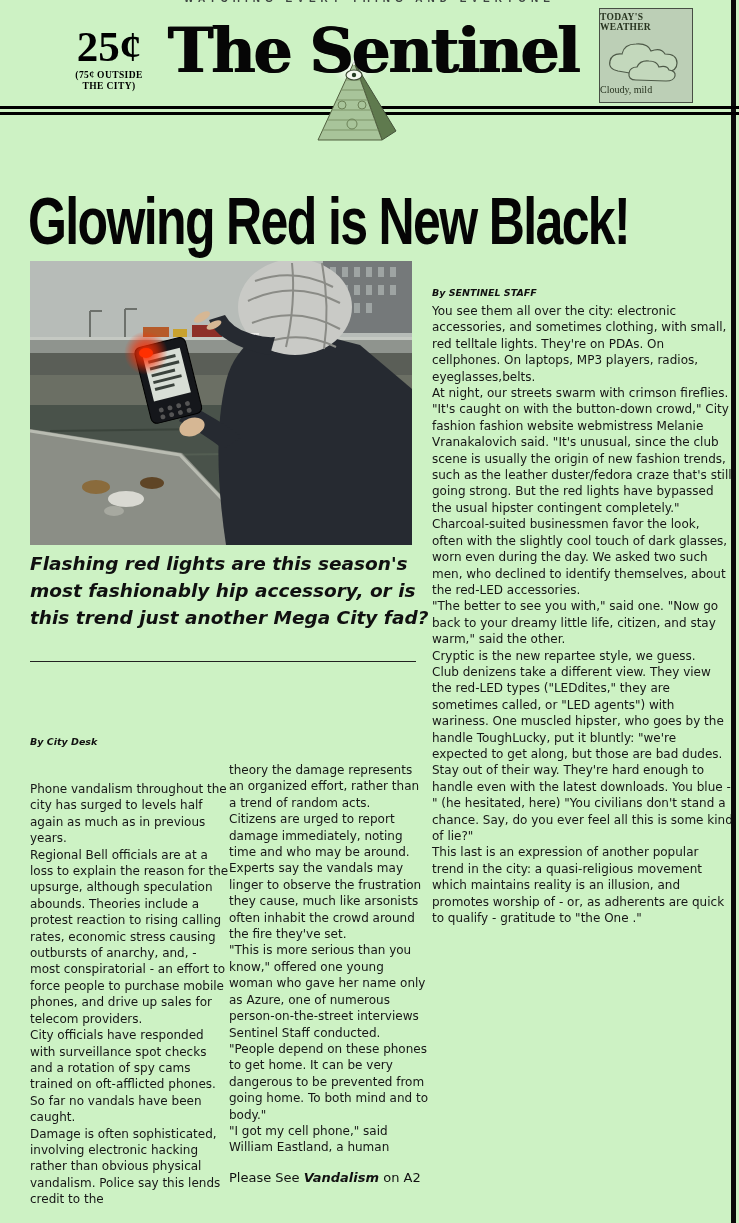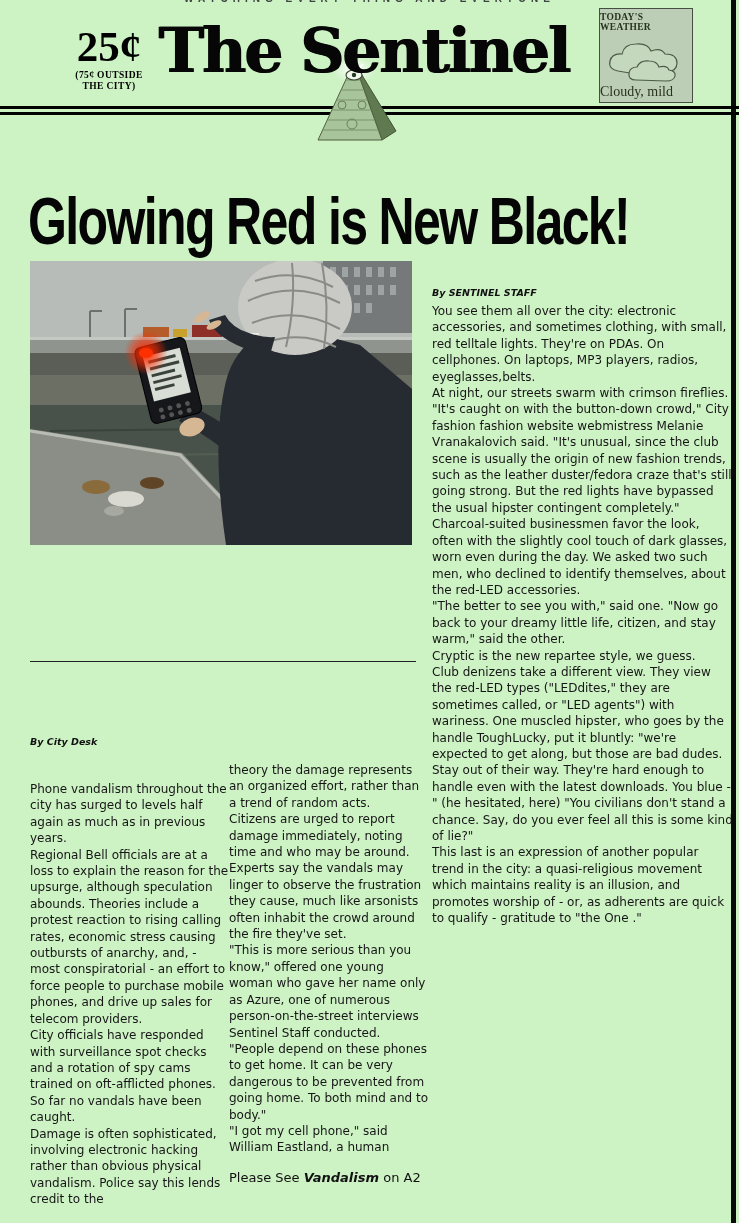--- a/index.html
+++ b/index.html
@@ -8,29 +8,29 @@
   .preline{white-space:pre-line;}
 
   .tagline{position:absolute;top:-7px;left:0;width:739px;text-align:center;
            font:700 10px "Liberation Sans",sans-serif;letter-spacing:5px;color:#3c4440;}
 
   .price{position:absolute;left:42px;top:24px;width:134px;text-align:center;color:#000000;
          font-family:"Liberation Serif",serif;}
   .price .amount{font-size:43px;font-weight:700;line-height:46px;}
   .price .note{font-size:9.5px;font-weight:700;line-height:11px;letter-spacing:.4px;}
 
-  .masthead-title{position:absolute;left:158px;top:10px;width:420px;text-align:left;z-index:3;
+  .masthead-title{position:absolute;left:158px;top:10px;width:420px;text-align:right;z-index:3;
          font-family:"DejaVu Serif",serif;font-weight:700;font-size:61px;line-height:82px;
          letter-spacing:-2px;color:#060606;text-shadow:1.4px 0 0 #060606;}
 
   .weather{position:absolute;left:599px;top:8px;width:92px;height:93px;background:#bccfb6;
            border:1px solid #474f44;font-family:"Liberation Serif",serif;color:#27331f;}
   .weather .wtitle{font-size:9.5px;font-weight:700;letter-spacing:.3px;margin-top:3px;}
   .weather svg{display:block;margin:1px auto 0 auto;}
-  .weather .wcond{font-size:14px;margin-top:-1px;}
+  .weather .wcond{font-size:10px;margin-top:-1px;}
 
   .mrule{position:absolute;left:0;width:739px;height:3px;background:#000;z-index:1;}
   .mrule.r1{top:106px;} .mrule.r2{top:112px;}
 
   .pyramid{position:absolute;left:304px;top:58px;z-index:2;}
 
   .headline{position:absolute;left:28px;top:184px;white-space:nowrap;z-index:2;
             font-family:"Liberation Sans",sans-serif;font-weight:700;font-size:61px;
             letter-spacing:-2px;color:#050505;transform:scale(.82,1.08);transform-origin:0 0;}
 
@@ -223,20 +223,21 @@
             <circle cx="133" cy="153" r="2.4"></circle>
           <circle cx="142" cy="153" r="2.4"></circle>
             <circle cx="151" cy="153" r="2.4"></circle>
         </g>
       </g>
       <circle cx="116" cy="92" r="22" fill="url(#redglow)"></circle>
       <ellipse cx="116" cy="92" rx="7" ry="5" fill="#ff3000"></ellipse>
     </svg>
   </div>
 
+  <div class="caption">Flashing red lights are this season's most fashionably hip accessory, or is this trend just another Mega City fad?</div>
   <div class="caption-rule"></div>
 
   <div class="v-byline">By City Desk</div>
 
   <div class="col1 bodytext preline">Phone vandalism throughout the city has surged to levels half again as much as in previous years.
 Regional Bell officials are at a loss to explain the reason for the upsurge, although speculation abounds. Theories include a protest reaction to rising calling rates, economic stress causing outbursts of anarchy, and, - most conspiratorial - an effort to force people to purchase mobile phones, and drive up sales for telecom providers.
 City officials have responded with surveillance spot checks and a rotation of spy cams trained on oft-afflicted phones. So far no vandals have been caught.
 Damage is often sophisticated, involving electronic hacking rather than obvious physical vandalism. Police say this lends credit to the</div>
 
   <div class="colflow2">

